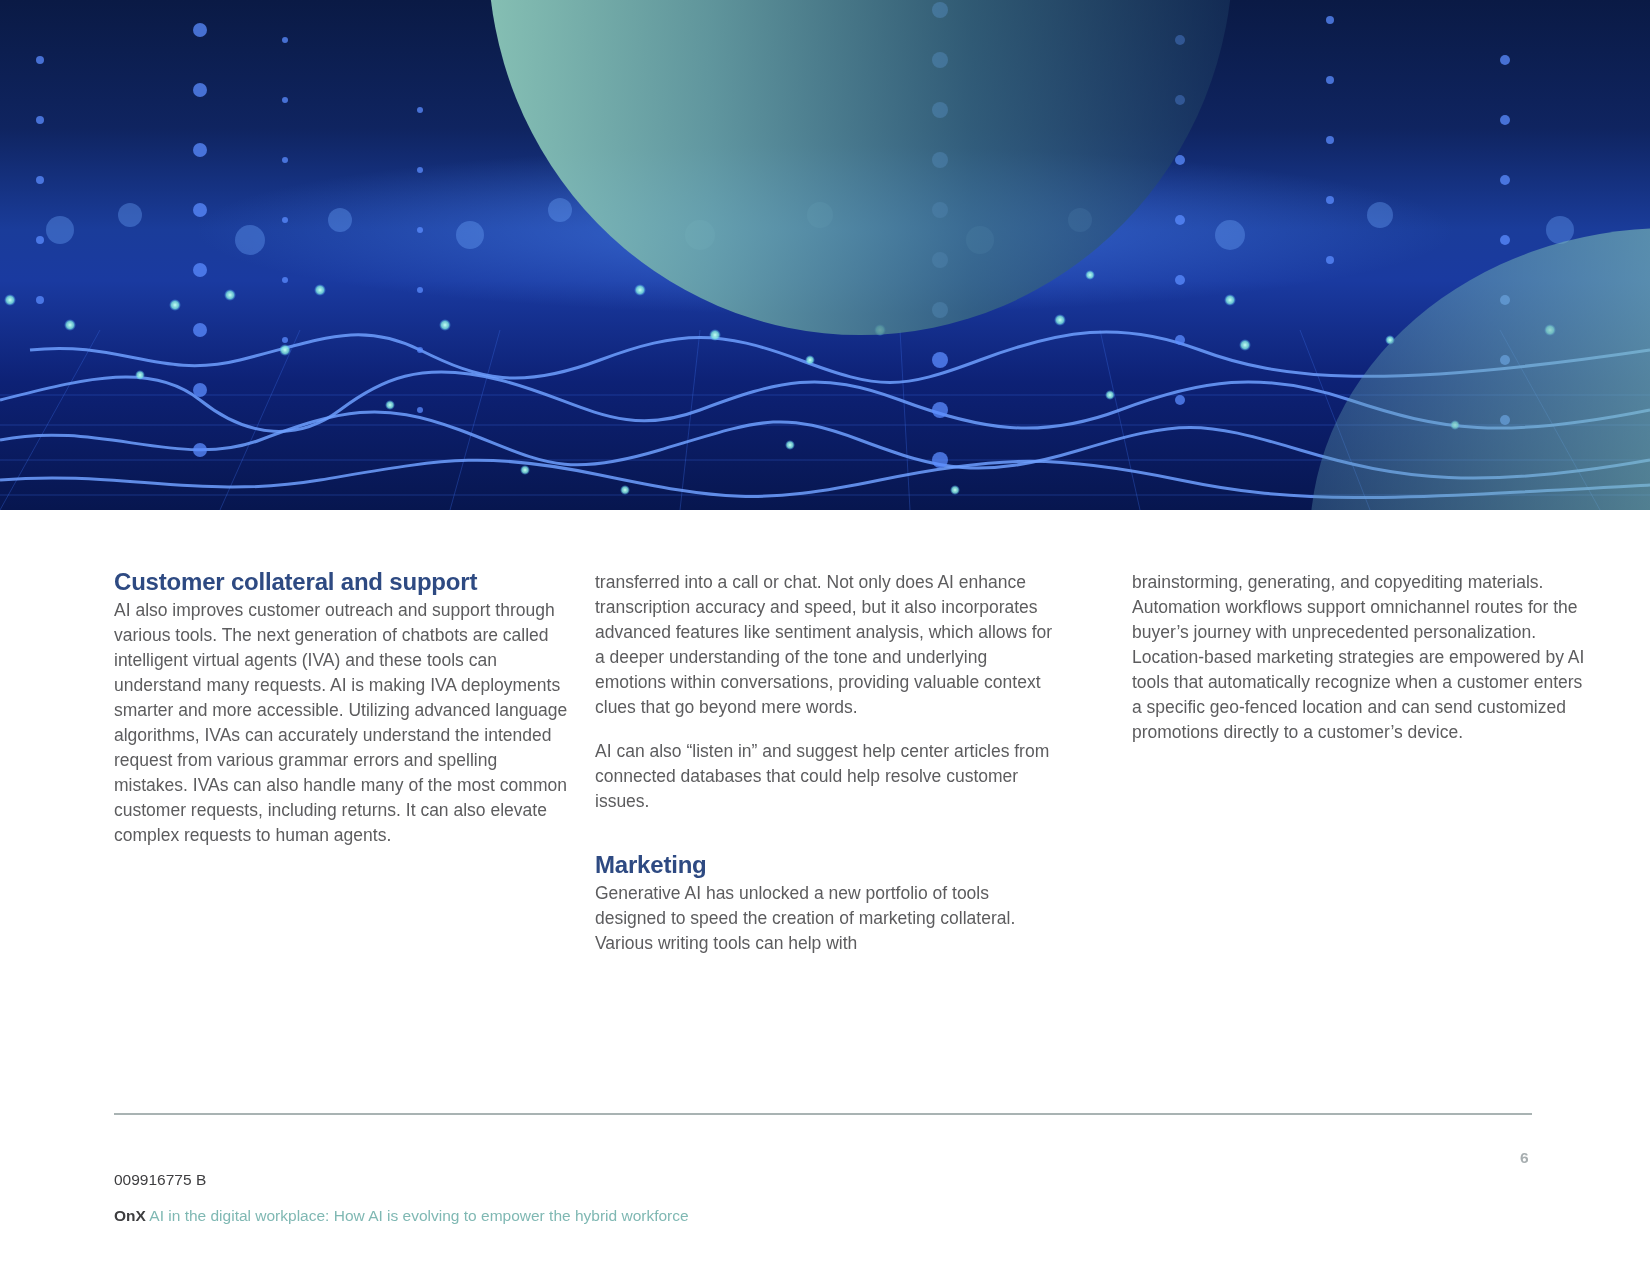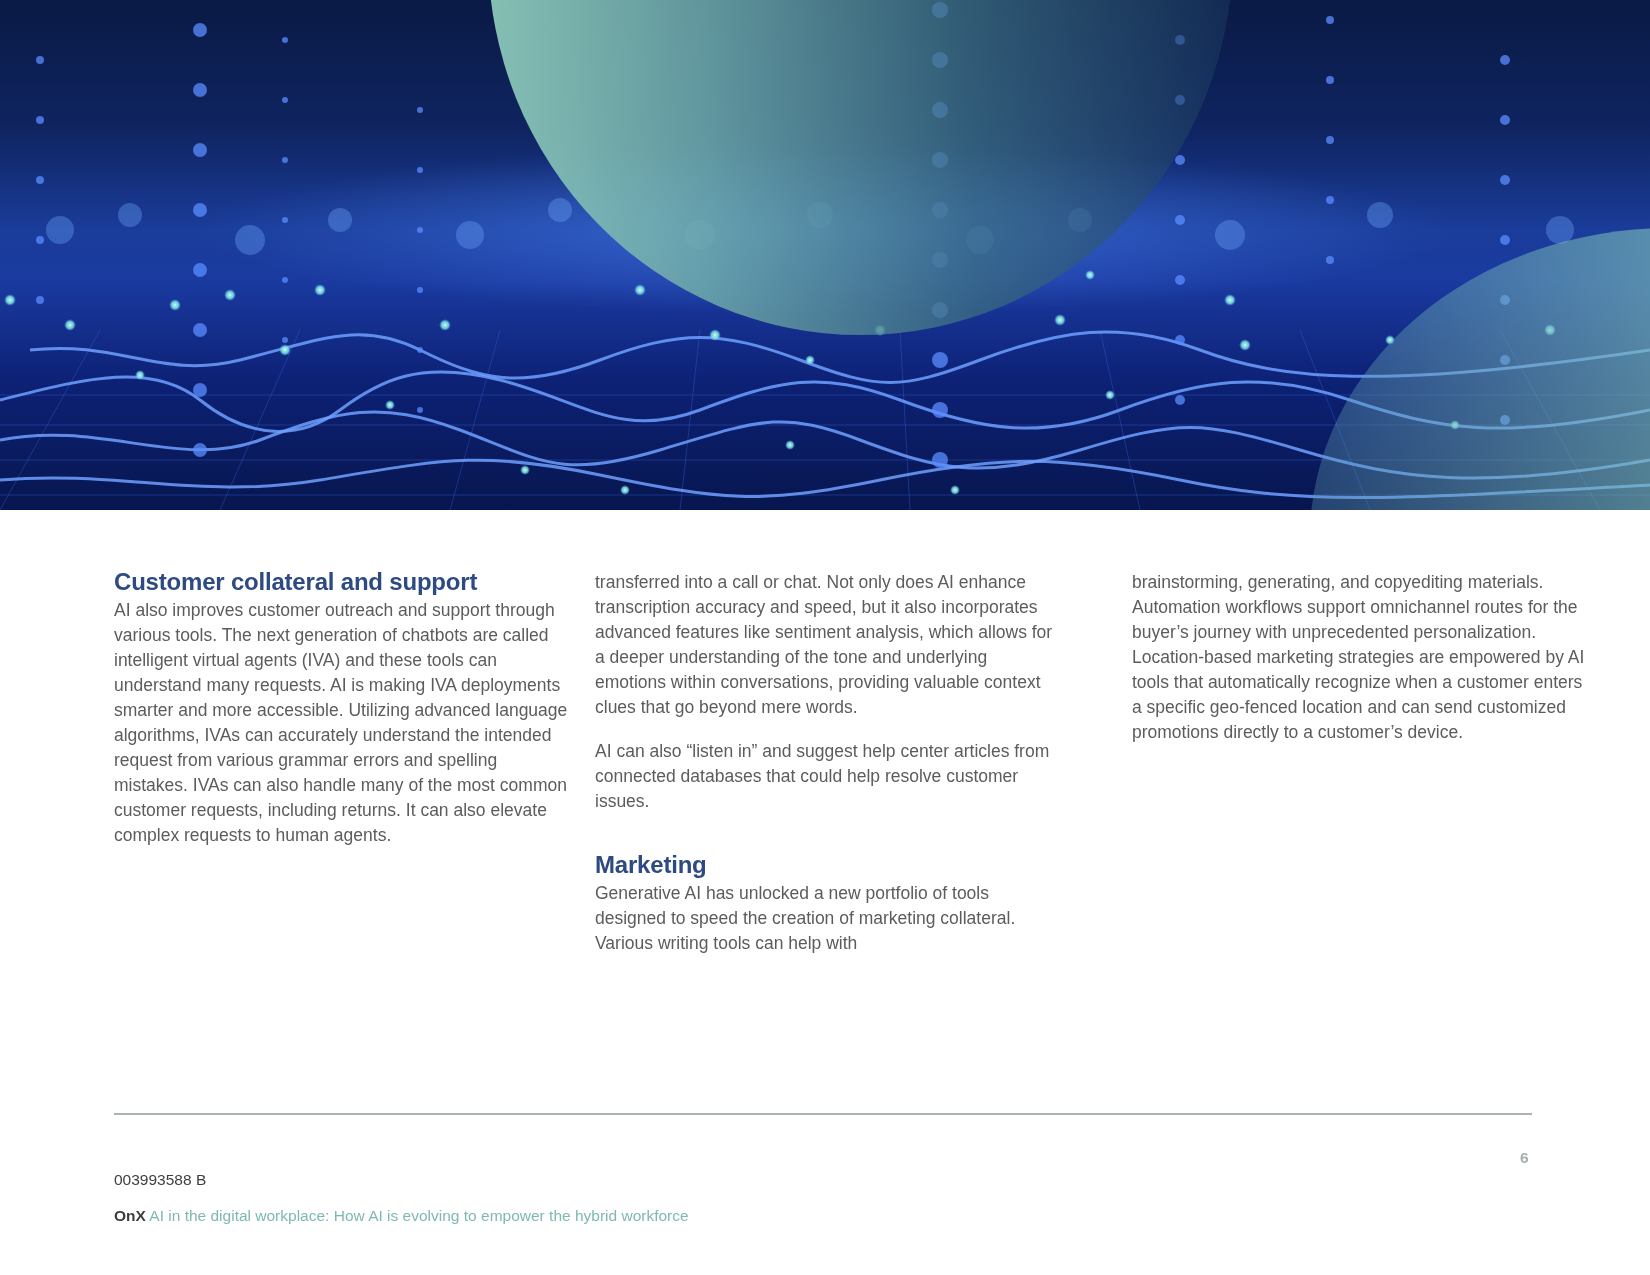--- a/index.html
+++ b/index.html
@@ -196,14 +196,14 @@
   <div class="col col3">
     <p style="margin-top:4px;">brainstorming, generating, and copyediting materials. Automation workflows support omnichannel routes for the buyer’s journey with unprecedented personalization. Location-based marketing strategies are empowered by AI tools that automatically recognize when a customer enters a specific geo-fenced location and can send customized promotions directly to a customer’s device.</p>
   </div>
 </div>
 
 <div class="footer-rule"></div>
 <div class="footer-line1">
   <span class="brand">OnX</span>
   <span class="doc-title">AI in the digital workplace: How AI is evolving to empower the hybrid workforce</span>
 </div>
-<div class="footer-code">003993588 B</div>
+<div class="footer-code">009916775 B</div>
 <div class="page-num">6</div>
 
 </body></html>

